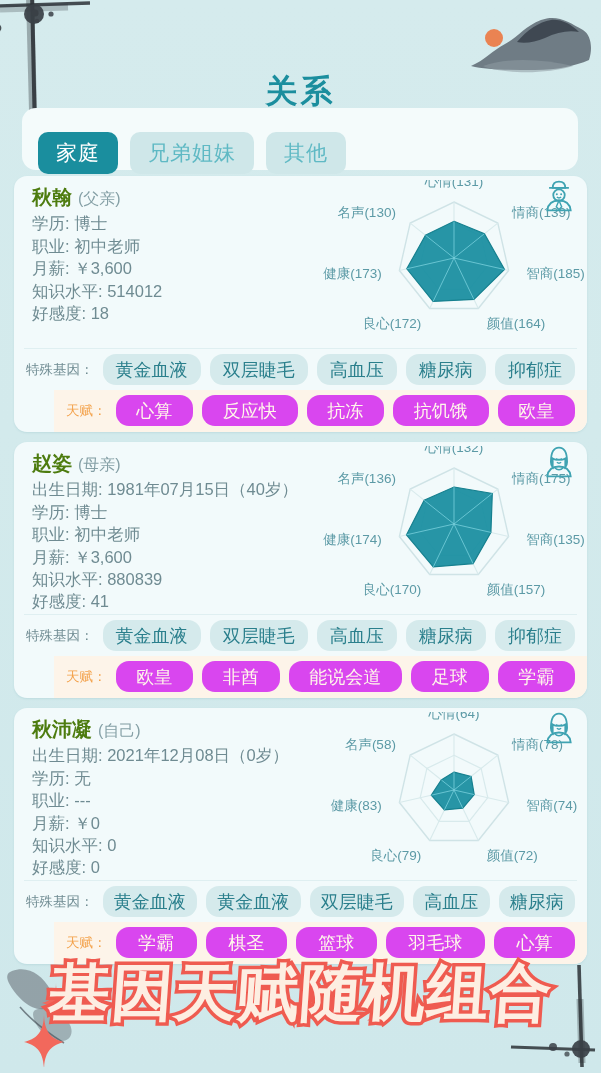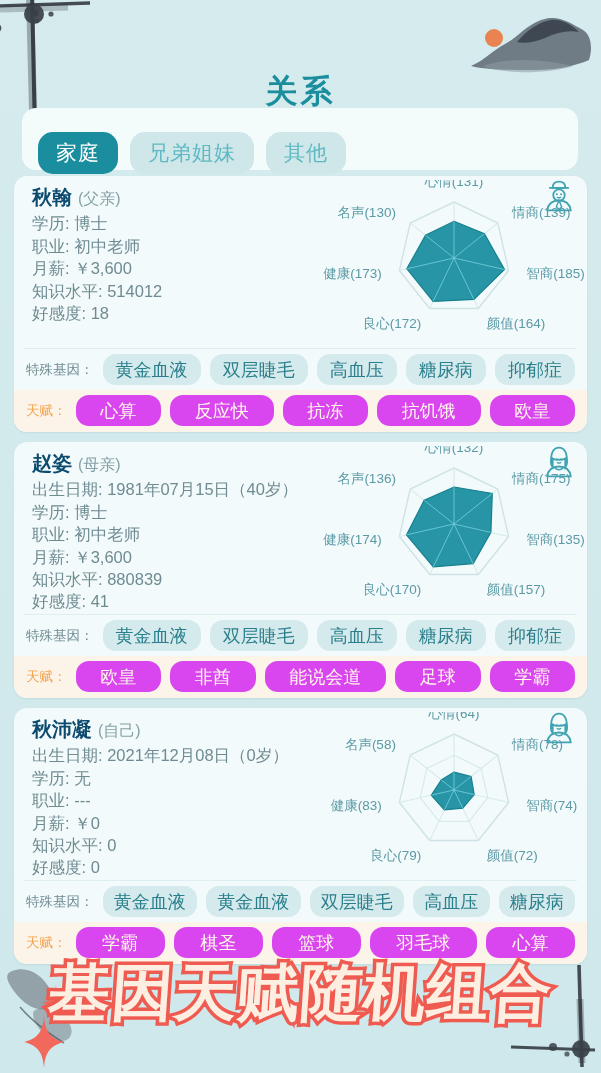--- a/index.html
+++ b/index.html
@@ -28,21 +28,21 @@
     font-size:32px; font-weight:bold; letter-spacing:3px;margin-top:18px;
   }
 
   
   .tabbar {
     position:absolute; left:22px; top:108px; width:556px; height:62px;
     background:#f4fbfb; border-radius:14px;
     display:flex; align-items:center; padding-left:16px; gap:12px;
   }
   .tab {
-    height:42px; padding:0 18px; border-radius:15px;
+    height:42px; padding:0 18px; border-radius:10px;
     display:flex; align-items:center; justify-content:center;
     font-size:21px; color:#5fb9c4; background:#cfe7e9;
     white-space:nowrap; letter-spacing:1px;margin-top:28px;
   }
   .tab.active { background:#1a8e9e; color:#ffffff; }
 
   
   .cards { position:absolute; left:14px; top:176px; width:573px; }
   .card {
     position:relative;
@@ -51,21 +51,21 @@
     margin-bottom:10px;
     overflow:hidden;
     box-shadow:0 1px 2px rgba(100,160,170,.18);
   }
   .card-top { position:relative; height:172px; }
   .info {
     position:absolute; left:18px; top:10px; width:300px;
     color:#6f8b92; font-size:16.5px; line-height:22.4px;
   }
   .info .nameline { margin-bottom:2px; }
-  .info .pname { color:#0c4a6e; font-size:20px; font-weight:bold; }
+  .info .pname { color:#4d7c0f; font-size:20px; font-weight:bold; }
   .info .prel { color:#85a0a6; font-size:16px; margin-left:6px; }
 
   
   .radar-wrap { position:absolute; right:2px; top:4px; width:262px; height:166px; }
   .radar-wrap svg { width:100%; height:100%; display:block; }
   .avatar { position:absolute; right:10px; top:2px; width:36px; height:34px; }
 
   
   .divider { height:1px; background:#dfeff1; margin:0 10px; }
   .tagrow {
@@ -75,21 +75,21 @@
   .tagrow .rowlabel { font-size:13.5px; white-space:nowrap; }
   .gene-row .rowlabel { color:#6f8b92; }
   .talent-row .rowlabel { color:#f3a14a; }
   .pill {
     flex:1 1 auto; text-align:center;
     font-size:18px; border-radius:13px;
     padding:3.5px 6px; white-space:nowrap;
   }
   .gene-pill { background:#d5eaec; color:#2a7f8c; }
   .talent-pill { background:#d946ef; color:#fff7ea; }
-  .talent-row { background:#fdf4e9; padding-bottom:6px; }
+  .talent-row { background:#fdf4e9; padding-bottom:6px;margin-left:40px; }
 
   
   .banner {
     position:absolute; left:0; bottom:38px; width:601px;
     text-align:center;
     font-size:62px; font-weight:bold; letter-spacing:1px;
     color:#fdeee2;
     -webkit-text-stroke:7px #ef5b50;
     paint-order: stroke fill;
     transform: skewX(-4deg);

